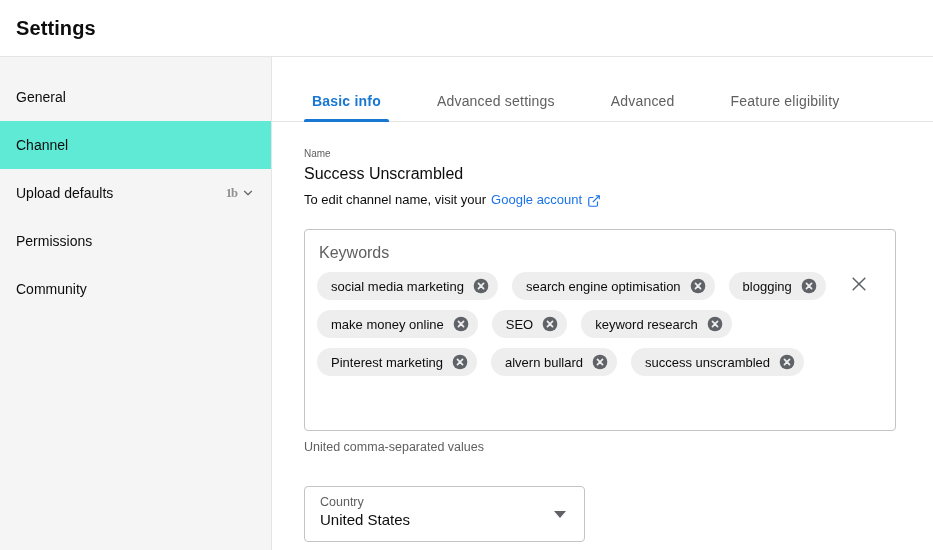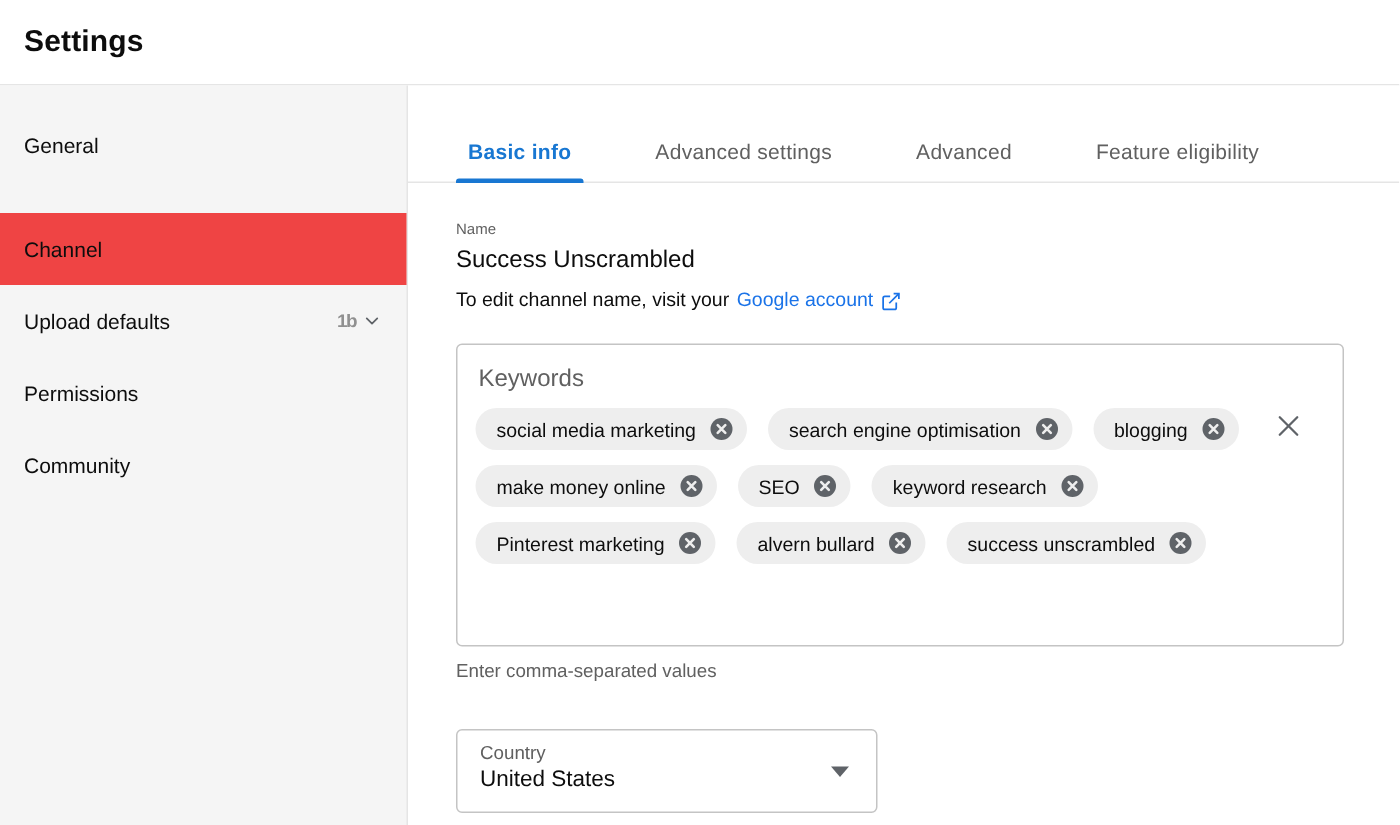--- a/index.html
+++ b/index.html
@@ -52,32 +52,32 @@
     height: 48px;
     display: flex;
     align-items: center;
     padding: 0 16px 0 16px;
     box-sizing: border-box;
     cursor: pointer;
     color: #0d0d0d;
     font-size: 14px;
   }
   .nav-item.active {
-    background: #ef4444;
-    margin-top: 21px;
+    background: #5eead4;
   }
   .nav-label {
     flex: 1 1 auto;
     white-space: nowrap;
   }
   .nav-trailing {
     display: flex;
     align-items: flex-start;
     gap: 4px;
     color: #909090;
+    font-family: Liberation Serif, serif;
   }
   .nav-glyph {
     font-size: 12px;
     font-weight: bold;
     color: #909090;
     letter-spacing: -1px;
     transform: scaleX(1.05);
   }
   .chev {
     width: 14px;
@@ -381,21 +381,21 @@
             </span>
           </div>
         <span id="clear-all">
           <svg viewBox="0 0 24 24" width="20" height="20" fill="none" stroke="currentColor" stroke-width="1.8" stroke-linecap="round">
             <line x1="5" y1="5" x2="19" y2="19"></line>
             <line x1="19" y1="5" x2="5" y2="19"></line>
           </svg>
         </span>
       </div>
 
-      <div id="keywords-hint">Enter comma-separated values</div>
+      <div id="keywords-hint">United comma-separated values</div>
 
       <div id="country-select">
         <div id="country-label">Country</div>
         <div id="country-value">United States</div>
         <span id="country-arrow"></span>
       </div>
 
     </div>
   </main>
 </div>

